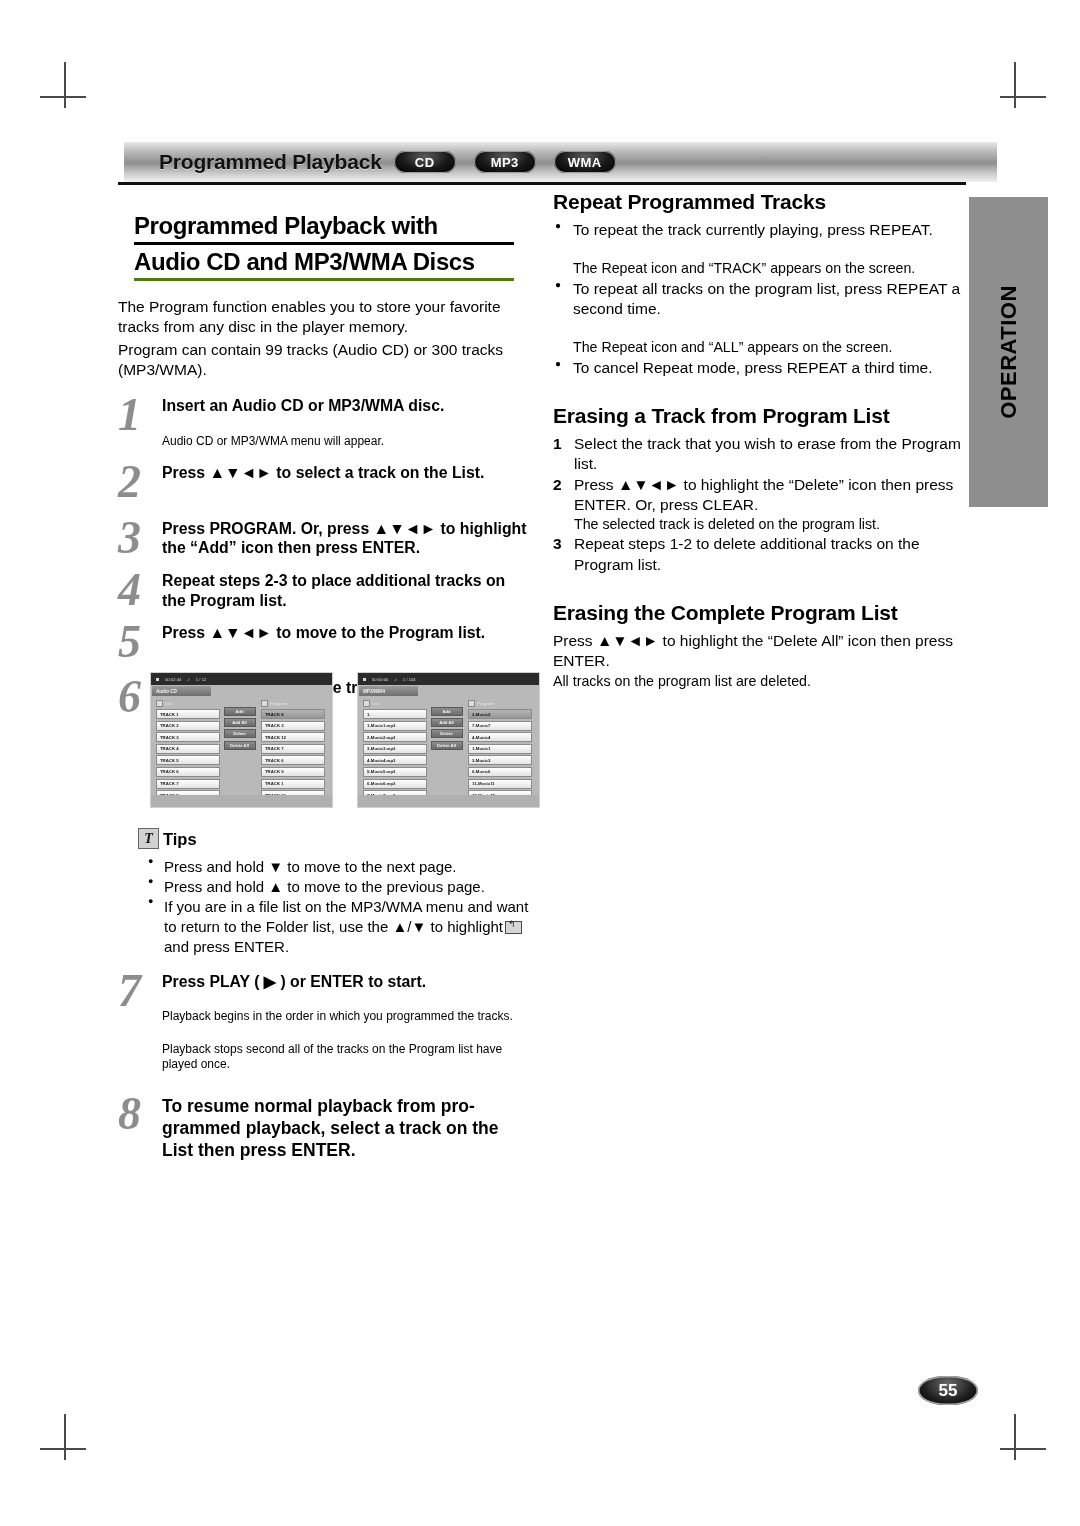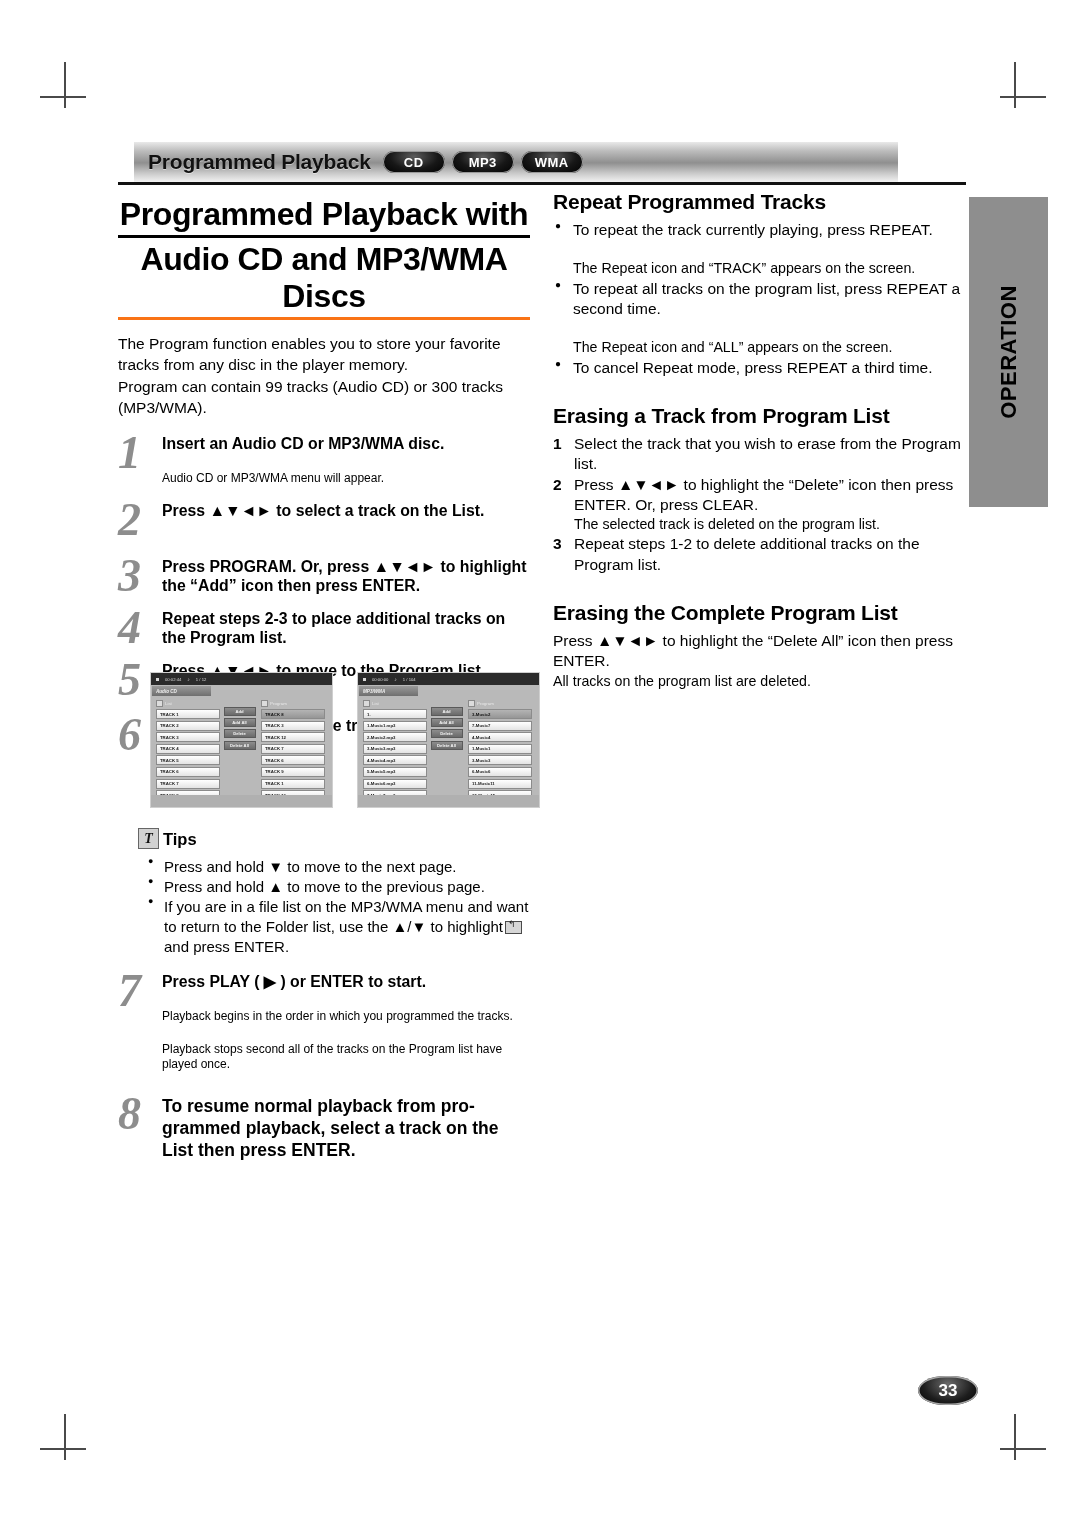--- a/index.html
+++ b/index.html
@@ -11,47 +11,47 @@
     position:relative;
     overflow:hidden;
   }
   
   .cmark{position:absolute;background:#4a4a4a;}
   .cmark.v{width:2px;height:46px;}
   .cmark.h{height:2px;width:46px;}
 
   
   #page-header{
-    position:absolute;left:134px;top:142px;width:764px;height:40px;
+    position:absolute;left:124px;top:142px;width:852px;height:40px;
     background:linear-gradient(to bottom,#e9e9e9 0%,#bdbdbd 22%,#8f8f8f 52%,#c9c9c9 78%,#f2f2f2 100%);
-    display:flex;align-items:center;
+    display:flex;align-items:center;padding-left:21px;
   }
   #page-header .htitle{
     font-size:21px;font-weight:bold;color:#111;margin-left:14px;letter-spacing:-0.2px;
     text-shadow:0 1px 0 rgba(255,255,255,.45);
   }
-  .badges{display:flex;gap:7px;margin-left:12px;align-items:center;text-align:right;}
+  .badges{display:flex;gap:18px;margin-left:12px;align-items:center;text-align:right;}
   .badge{
     background:radial-gradient(ellipse at 50% 25%, #5c5c5c 0%, #171717 55%, #000 100%);
     color:#fff;border-radius:12px;height:22px;min-width:44px;
     display:flex;align-items:center;justify-content:center;
     font-size:13px;font-weight:bold;padding:0 9px;letter-spacing:.4px;
     box-shadow:0 0 0 1px #9a9a9a inset;
   }
   #header-rule{position:absolute;left:118px;top:182px;width:848px;height:3px;background:#111;}
 
   
   #left-col{position:absolute;left:118px;top:196px;width:412px;}
   #right-col{position:absolute;left:553px;top:190px;width:410px;}
 
   h1.sec-title{
-    font-size:32px;font-weight:bold;line-height:1.16;margin:0;letter-spacing:-0.4px;text-align:center;
+    font-size:24px;font-weight:bold;line-height:1.16;margin:16px;letter-spacing:-0.4px;
   }
   .h1-line{border-bottom:3px solid #000;padding-bottom:2px;margin-bottom:3px;display:block;}
-  .h1-line2{border-bottom:3px solid #f97316;padding-bottom:2px;display:block;}
+  .h1-line2{border-bottom:3px solid #4d7c0f;padding-bottom:2px;display:block;}
 
   p.body{font-size:15.5px;line-height:1.32;margin:14px 0 0 0;}
   p.body.tight{margin-top:2px;}
 
   
   .step{position:relative;margin-top:16px;padding-left:44px;min-height:34px;}
   .step .num{
     position:absolute;left:0;top:-4px;
     font-family:"Liberation Serif", serif;
     font-size:46px;font-weight:bold;font-style:italic;
@@ -383,13 +383,13 @@
     <span class="bold">Press PLAY ( ▶ ) or ENTER to start.</span>
     <span class="sub">Playback begins in the order in which you programmed the tracks.</span>
     <span class="sub">Playback stops second all of the tracks on the Program list have played once.</span>
   </div>
   <div class="step" style="margin-top:22px;">
     <span class="num">8</span>
     <span class="bold" style="font-size:17.5px;line-height:1.26;">To resume normal playback from pro- grammed playback, select a track on the List then press ENTER.</span>
   </div>
 </div>
 
-<div id="pagenum">33</div>
+<div id="pagenum">55</div>
 
 </body></html>

